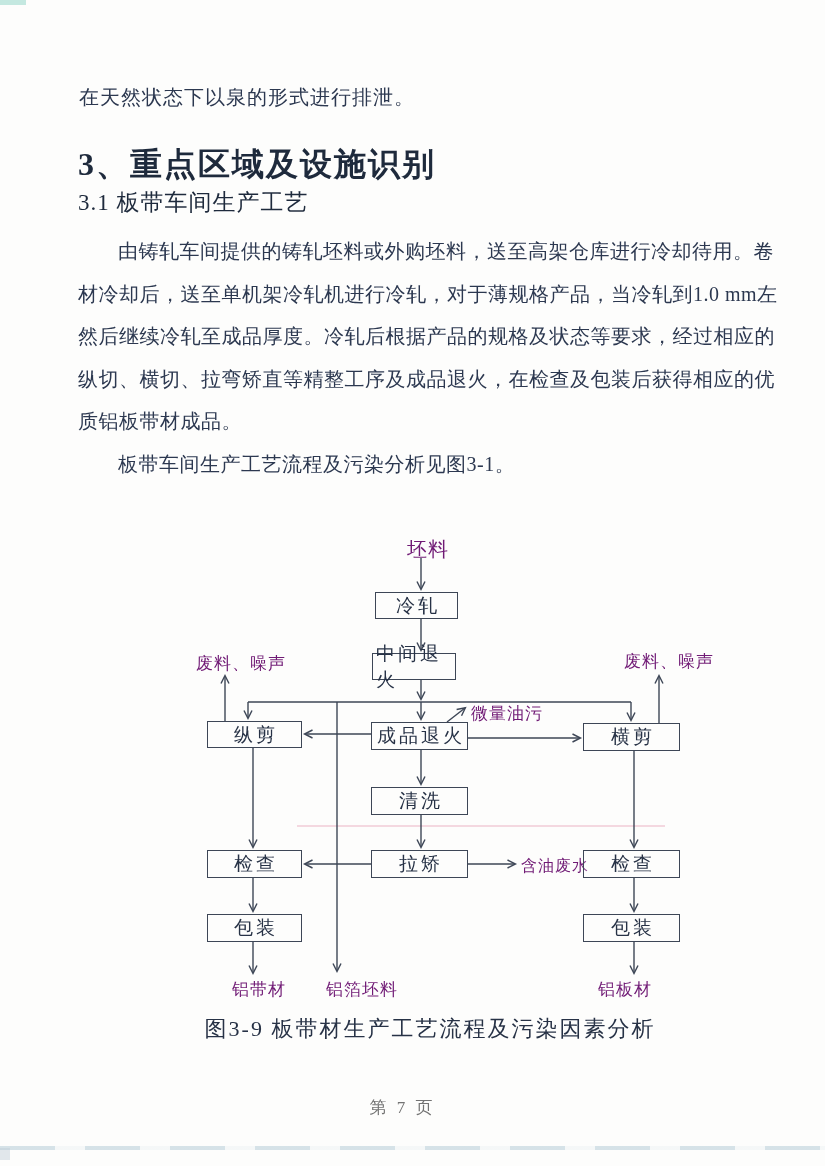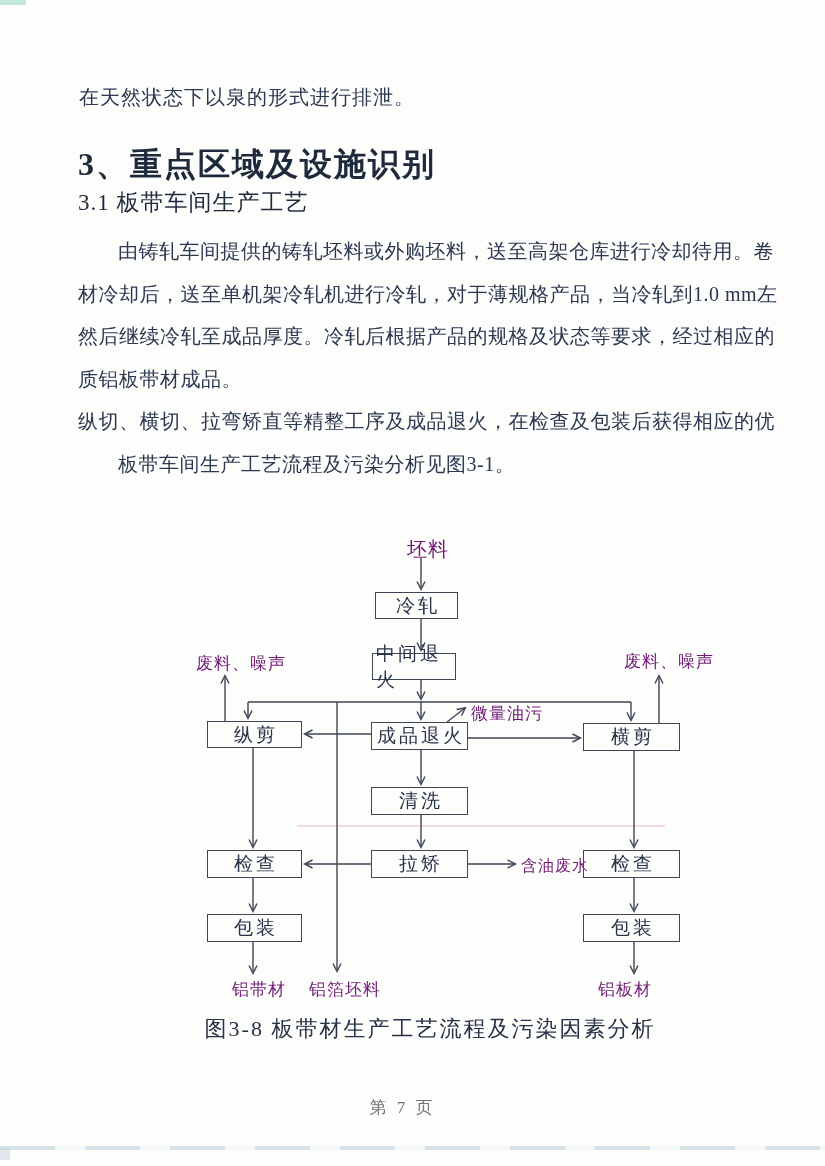--- a/index.html
+++ b/index.html
@@ -52,22 +52,22 @@
   <div class="abs artifact-bl"></div>
 
   <div class="abs intro-line">在天然状态下以泉的形式进行排泄。</div>
   <div class="abs sec-heading">3、重点区域及设施识别</div>
   <div class="abs sub-heading">3.1 板带车间生产工艺</div>
 
   <div class="abs para">
     <div class="pline indent2">由铸轧车间提供的铸轧坯料或外购坯料，送至高架仓库进行冷却待用。卷</div>
     <div class="pline">材冷却后，送至单机架冷轧机进行冷轧，对于薄规格产品，当冷轧到1.0 mm左</div>
     <div class="pline">然后继续冷轧至成品厚度。冷轧后根据产品的规格及状态等要求，经过相应的</div>
+    <div class="pline">纵切、横切、拉弯矫直等精整工序及成品退火，在检查及包装后获得相应的优</div>
     <div class="pline">质铝板带材成品。</div>
-    <div class="pline">纵切、横切、拉弯矫直等精整工序及成品退火，在检查及包装后获得相应的优</div>
     <div class="pline indent2">板带车间生产工艺流程及污染分析见图3-1。</div>
   </div>
 
   <div class="abs flow">
 
     <svg class="fc-svg" width="825" height="480" viewBox="0 0 825 480">
       <defs>
         <marker id="arw" markerWidth="12" markerHeight="12" refX="8.5" refY="5" orient="auto" markerUnits="userSpaceOnUse">
           <path d="M1,1 L9,5 L1,9" fill="none" stroke="#3d4656" stroke-width="1.4"></path>
         </marker>
@@ -107,32 +107,32 @@
         <line x1="634" y1="412" x2="634" y2="443" marker-end="url(#arw)"></line>
       </g>
     </svg>
 
     <div class="flabel" style="left:388px;top:6px;width:80px;text-align:center;font-size:20px;">坯料</div>
     <div class="flabel" style="left:196px;top:122px;">废料、噪声</div>
     <div class="flabel" style="left:624px;top:120px;">废料、噪声</div>
     <div class="flabel" style="left:471px;top:172px;">微量油污</div>
     <div class="flabel" style="left:521px;top:326px;font-size:16px;">含油废水</div>
     <div class="flabel" style="left:232px;top:448px;">铝带材</div>
-    <div class="flabel" style="left:309px;top:448px;text-align:center;">铝箔坯料</div>
+    <div class="flabel" style="left:326px;top:448px;text-align:center;">铝箔坯料</div>
     <div class="flabel" style="left:598px;top:448px;">铝板材</div>
 
     <div class="node" style="left:375px;top:62px;width:83px;height:27px;">冷轧</div>
     <div class="node" style="left:372px;top:123px;width:84px;height:27px;">中间退火</div>
     <div class="node" style="left:371px;top:192px;width:97px;height:28px;">成品退火</div>
     <div class="node" style="left:207px;top:191px;width:95px;height:27px;">纵剪</div>
     <div class="node" style="left:583px;top:193px;width:97px;height:28px;">横剪</div>
     <div class="node" style="left:371px;top:257px;width:97px;height:28px;">清洗</div>
     <div class="node" style="left:371px;top:320px;width:97px;height:28px;">拉矫</div>
     <div class="node" style="left:207px;top:320px;width:95px;height:28px;">检查</div>
     <div class="node" style="left:583px;top:320px;width:97px;height:28px;">检查</div>
     <div class="node" style="left:207px;top:384px;width:95px;height:28px;">包装</div>
     <div class="node" style="left:583px;top:384px;width:97px;height:28px;">包装</div>
   </div>
 
-  <div class="abs caption">图3-8 板带材生产工艺流程及污染因素分析</div>
+  <div class="abs caption">图3-9 板带材生产工艺流程及污染因素分析</div>
   <div class="abs footer">第 7 页</div>
 
 </div>
 
 </body></html>

